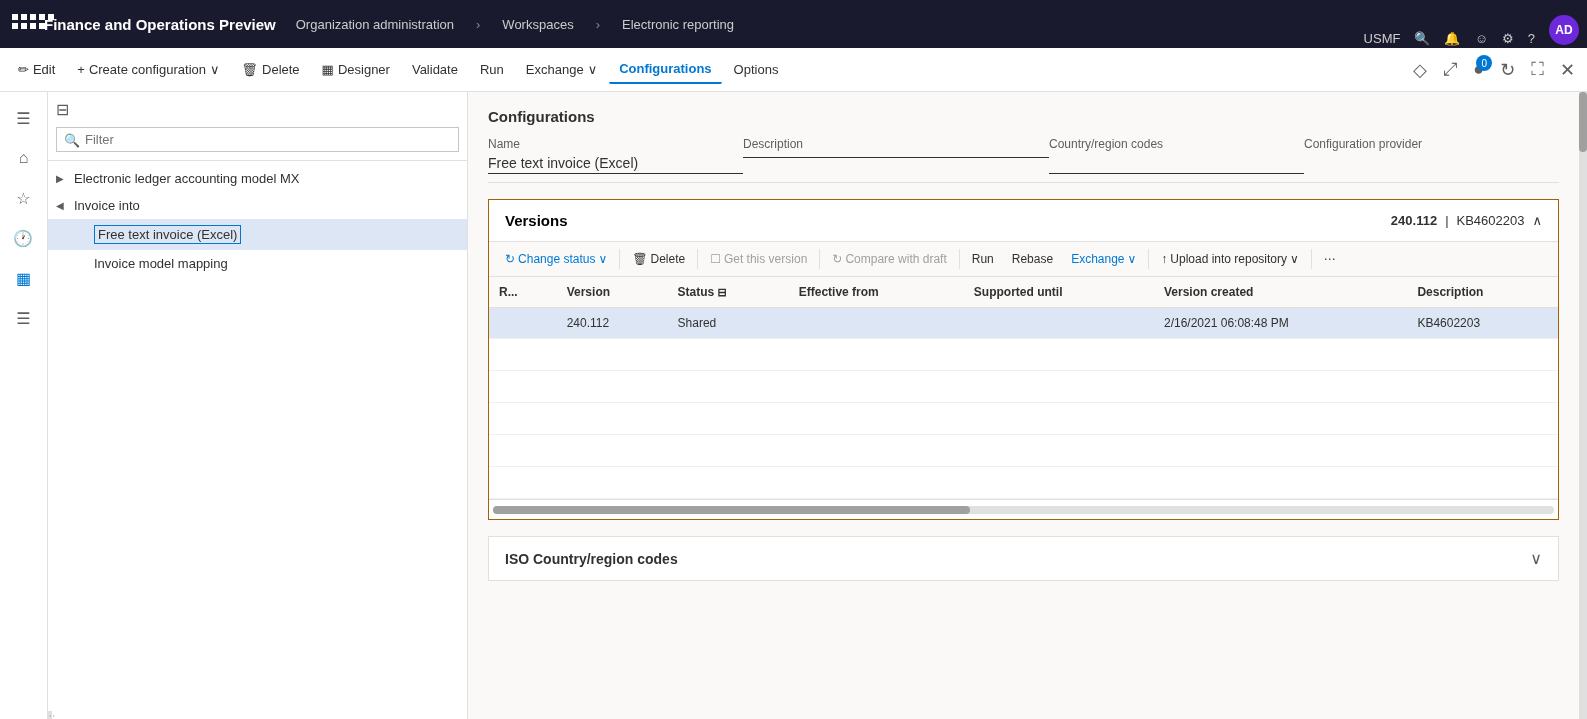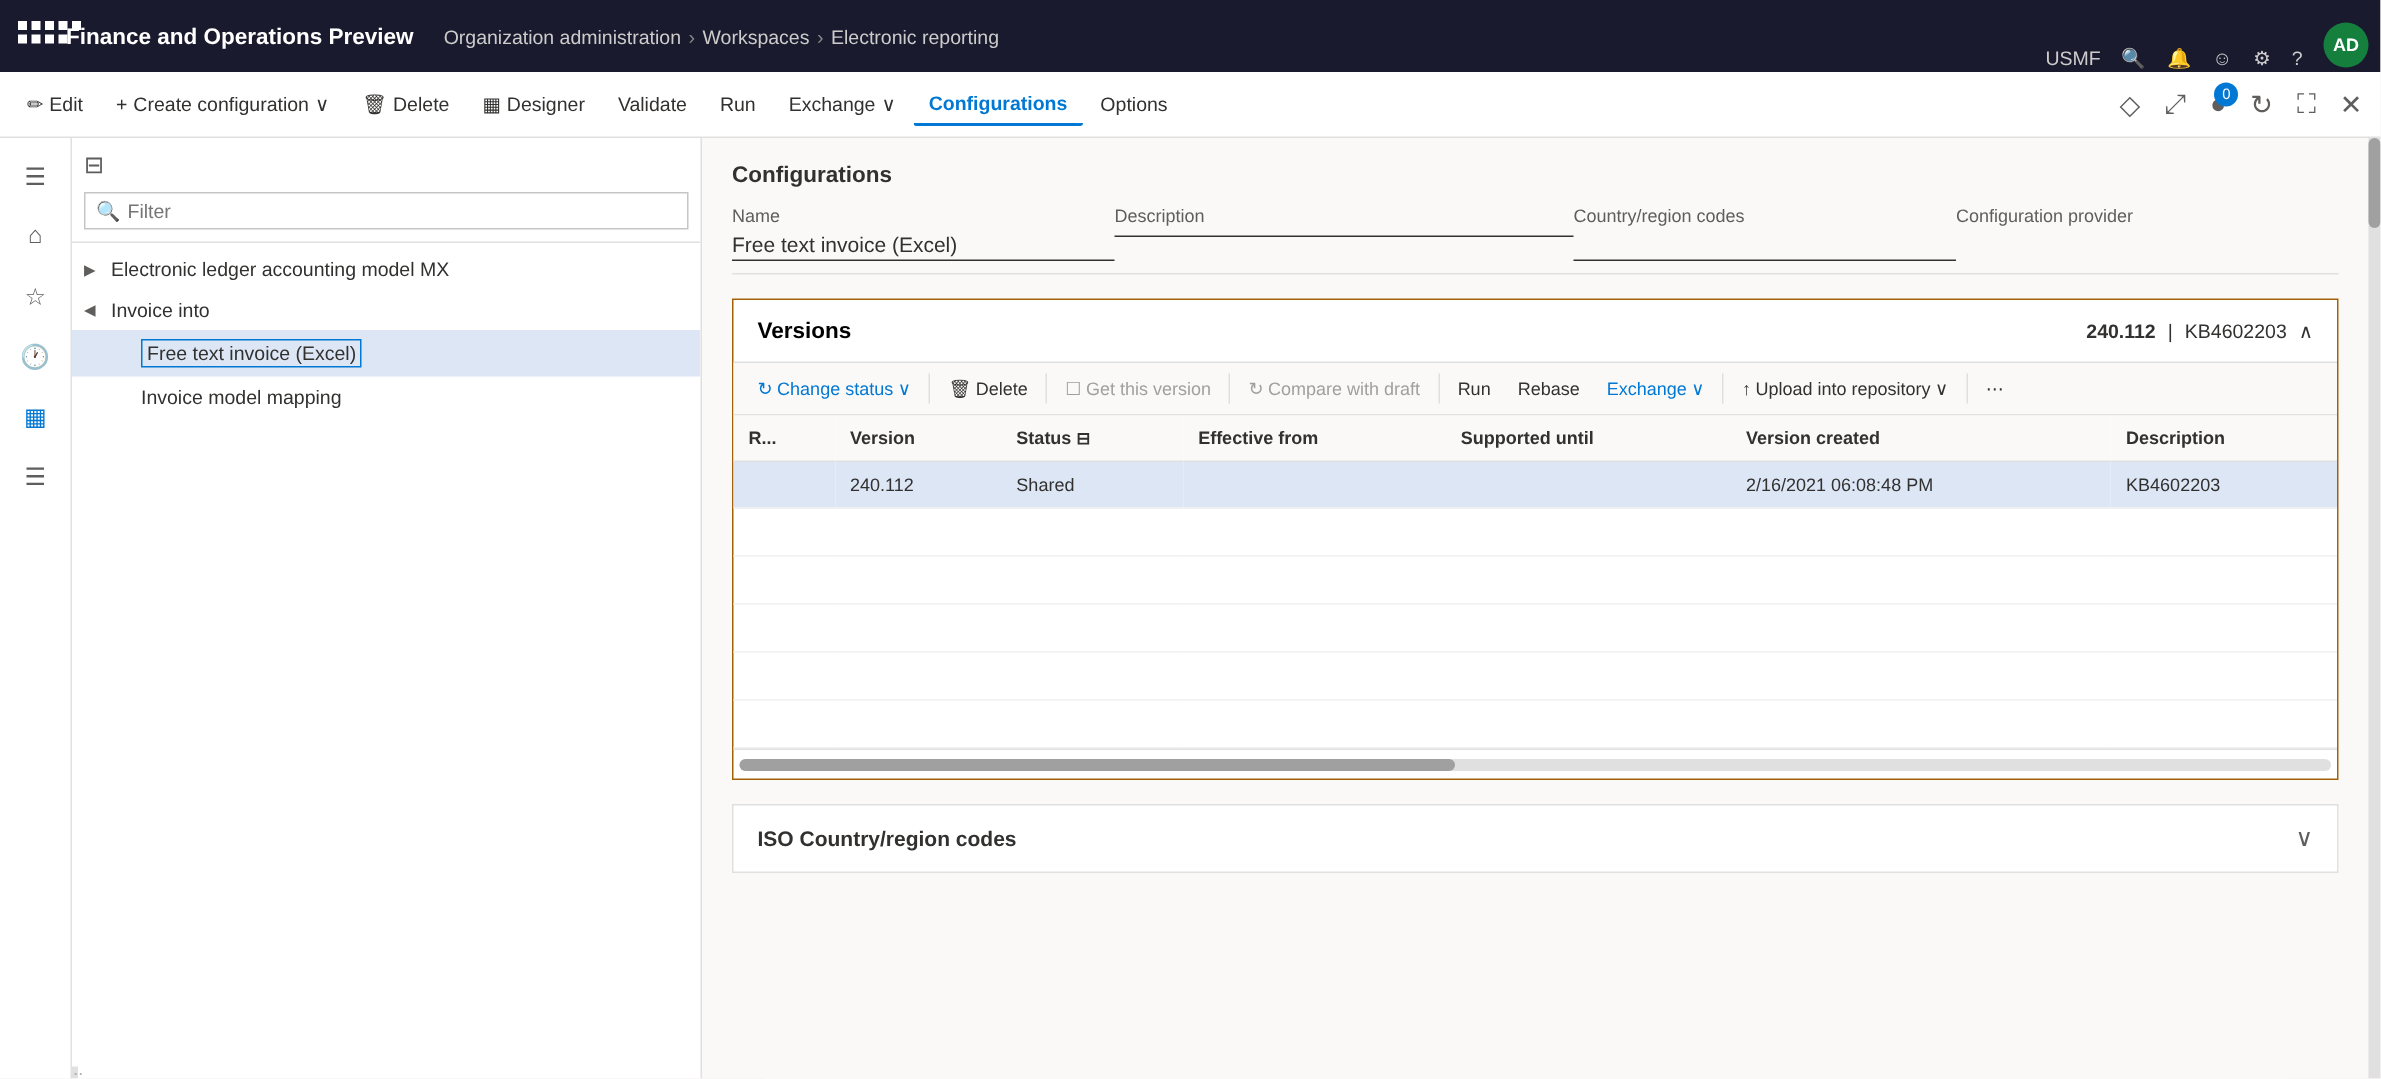--- a/index.html
+++ b/index.html
@@ -7,25 +7,25 @@
 
     
     .top-bar {
       display: flex; align-items: center; background: #1a1a2e; height: 48px; padding: 0 8px;
       color: #fff; gap: 8px; flex-shrink: 0;
     }
     .top-bar-left { display: flex; align-items: center; gap: 8px; }
     .app-grid-icon { width: 28px; height: 28px; display: flex; flex-direction: column; flex-wrap: wrap; gap: 3px; padding: 4px; cursor: pointer; }
     .app-grid-icon span { width: 6px; height: 6px; background: #fff; display: block; }
     .app-title { font-size: 15px; font-weight: 600; color: #fff; white-space: nowrap; margin-right: 12px; }
-    .breadcrumb { display: flex; align-items: center; gap: 5px; font-size: 13px; color: #ccc; }
+    .breadcrumb { display: flex; align-items: center; gap: 22px; font-size: 13px; color: #ccc; }
     .breadcrumb-sep { color: #888; }
     .top-bar-right { margin-left: auto; display: flex; align-items: center; gap: 14px; color: #fff; }
     .top-bar-right span { font-size: 13px; cursor: pointer; margin-top: 28px; }
-    .avatar { width: 30px; height: 30px; border-radius: 50%; background: #15803d; display: flex; align-items: center; justify-content: center; font-size: 12px; font-weight: 600; color: #fff; cursor: pointer; margin-top: 12px; }
+    .avatar { width: 30px; height: 30px; border-radius: 50%; background: #6d28d9; display: flex; align-items: center; justify-content: center; font-size: 12px; font-weight: 600; color: #fff; cursor: pointer; margin-top: 12px; }
     .icon-btn { font-size: 16px; cursor: pointer; color: #ccc; }
 
     
     .toolbar {
       display: flex; align-items: center; background: #fff; border-bottom: 1px solid #e0e0e0;
       padding: 0 8px; height: 44px; gap: 2px;
     }
     .toolbar-btn {
       display: flex; align-items: center; gap: 4px; padding: 6px 10px;
       cursor: pointer; font-size: 13px; color: #323130; border-radius: 2px;

